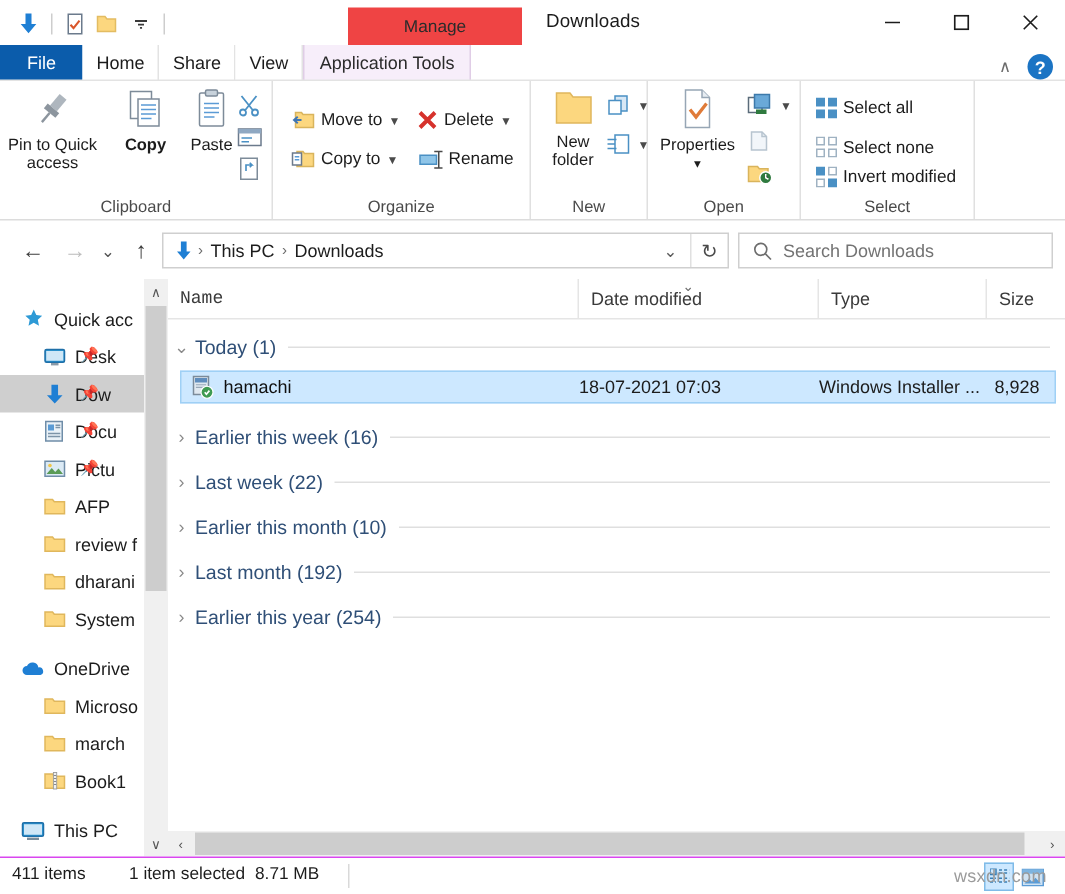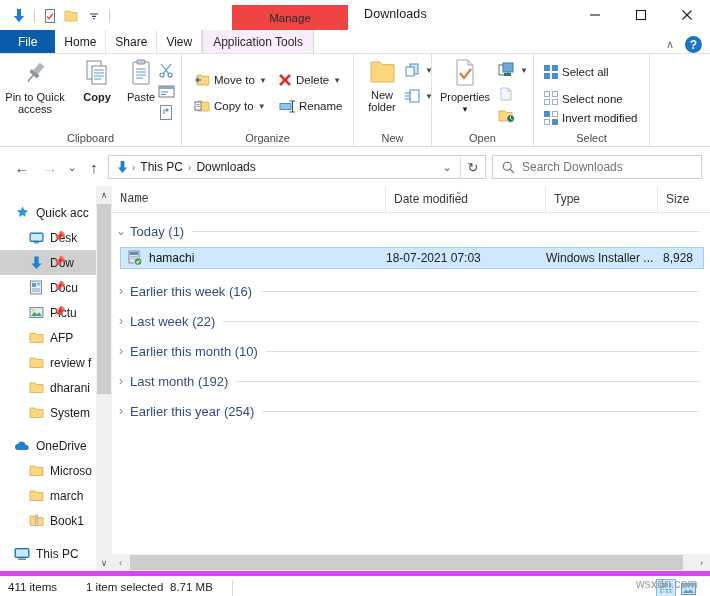--- a/index.html
+++ b/index.html
@@ -230,21 +230,21 @@
     color: #555; font-size: 9px;
   }
   .hs-thumb {
     position: absolute; left: 18px; top: 1px; width: 553px; height: 15px;
     background: #cdcdcd;
   }
 
   
   .statusbar {
     position: absolute; left: 0; top: 571px; width: 710px; height: 25px;
-    background: #ffffff; border-top: 5px solid #d946ef;
+    background: #ffffff; border-top: 1px solid #d946ef;
   }
   .st-text {
     position: absolute; top: 5px; font-size: 11.5px; color: #1c1c1c;
   }
   .st-sep {
     position: absolute; top: 4px; width: 1px; height: 16px; background: #d9d9d9;
   }
   .viewbtn {
     position: absolute; top: 3px; width: 20px; height: 19px;
     display: flex; align-items: center; justify-content: center;

